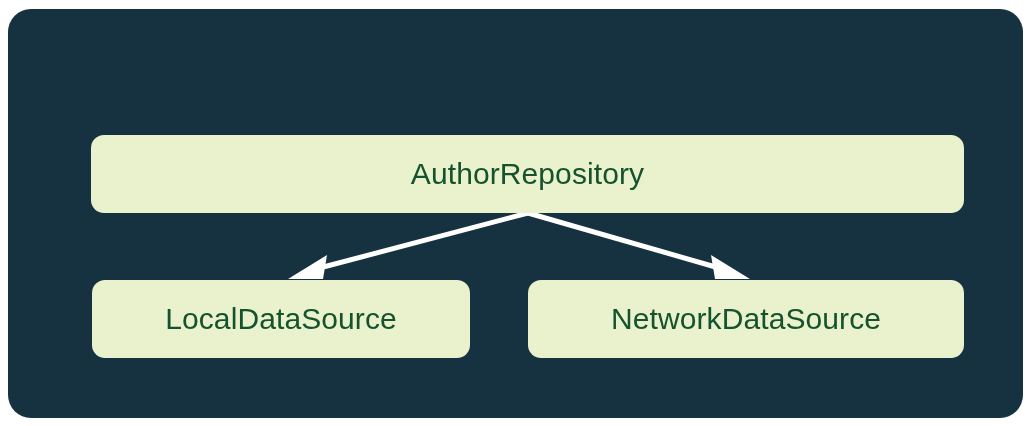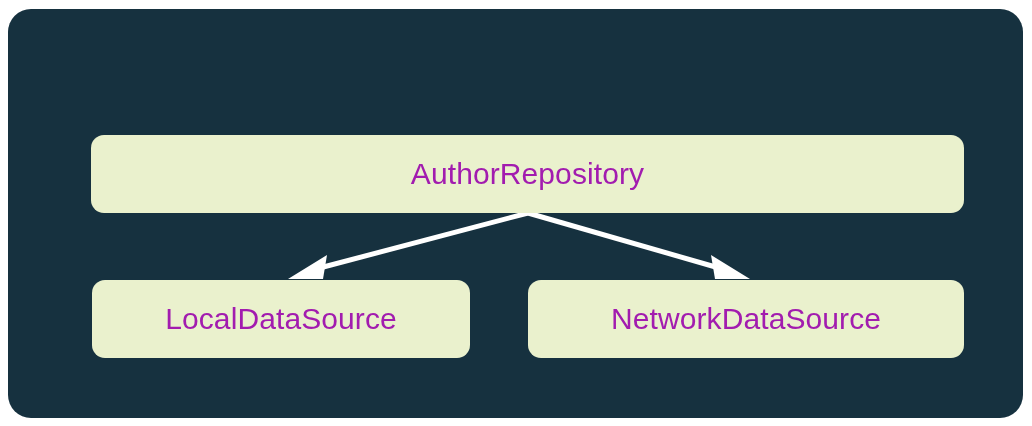--- a/index.html
+++ b/index.html
@@ -57,21 +57,21 @@
     display: flex;
     align-items: center;
     justify-content: center;
     box-sizing: border-box;
   }
   .node-label {
     font-size: 30px;
     font-weight: 400;
     line-height: 36px;
     letter-spacing: 0.1px;
-    color: #a21caf;
+    color: #14532d;
     white-space: nowrap;
   }
 
   #node-author-repository {
     left: 91px;
     top: 135px;
     width: 873px;
     height: 78px;
   }
   #node-local-data-source {

